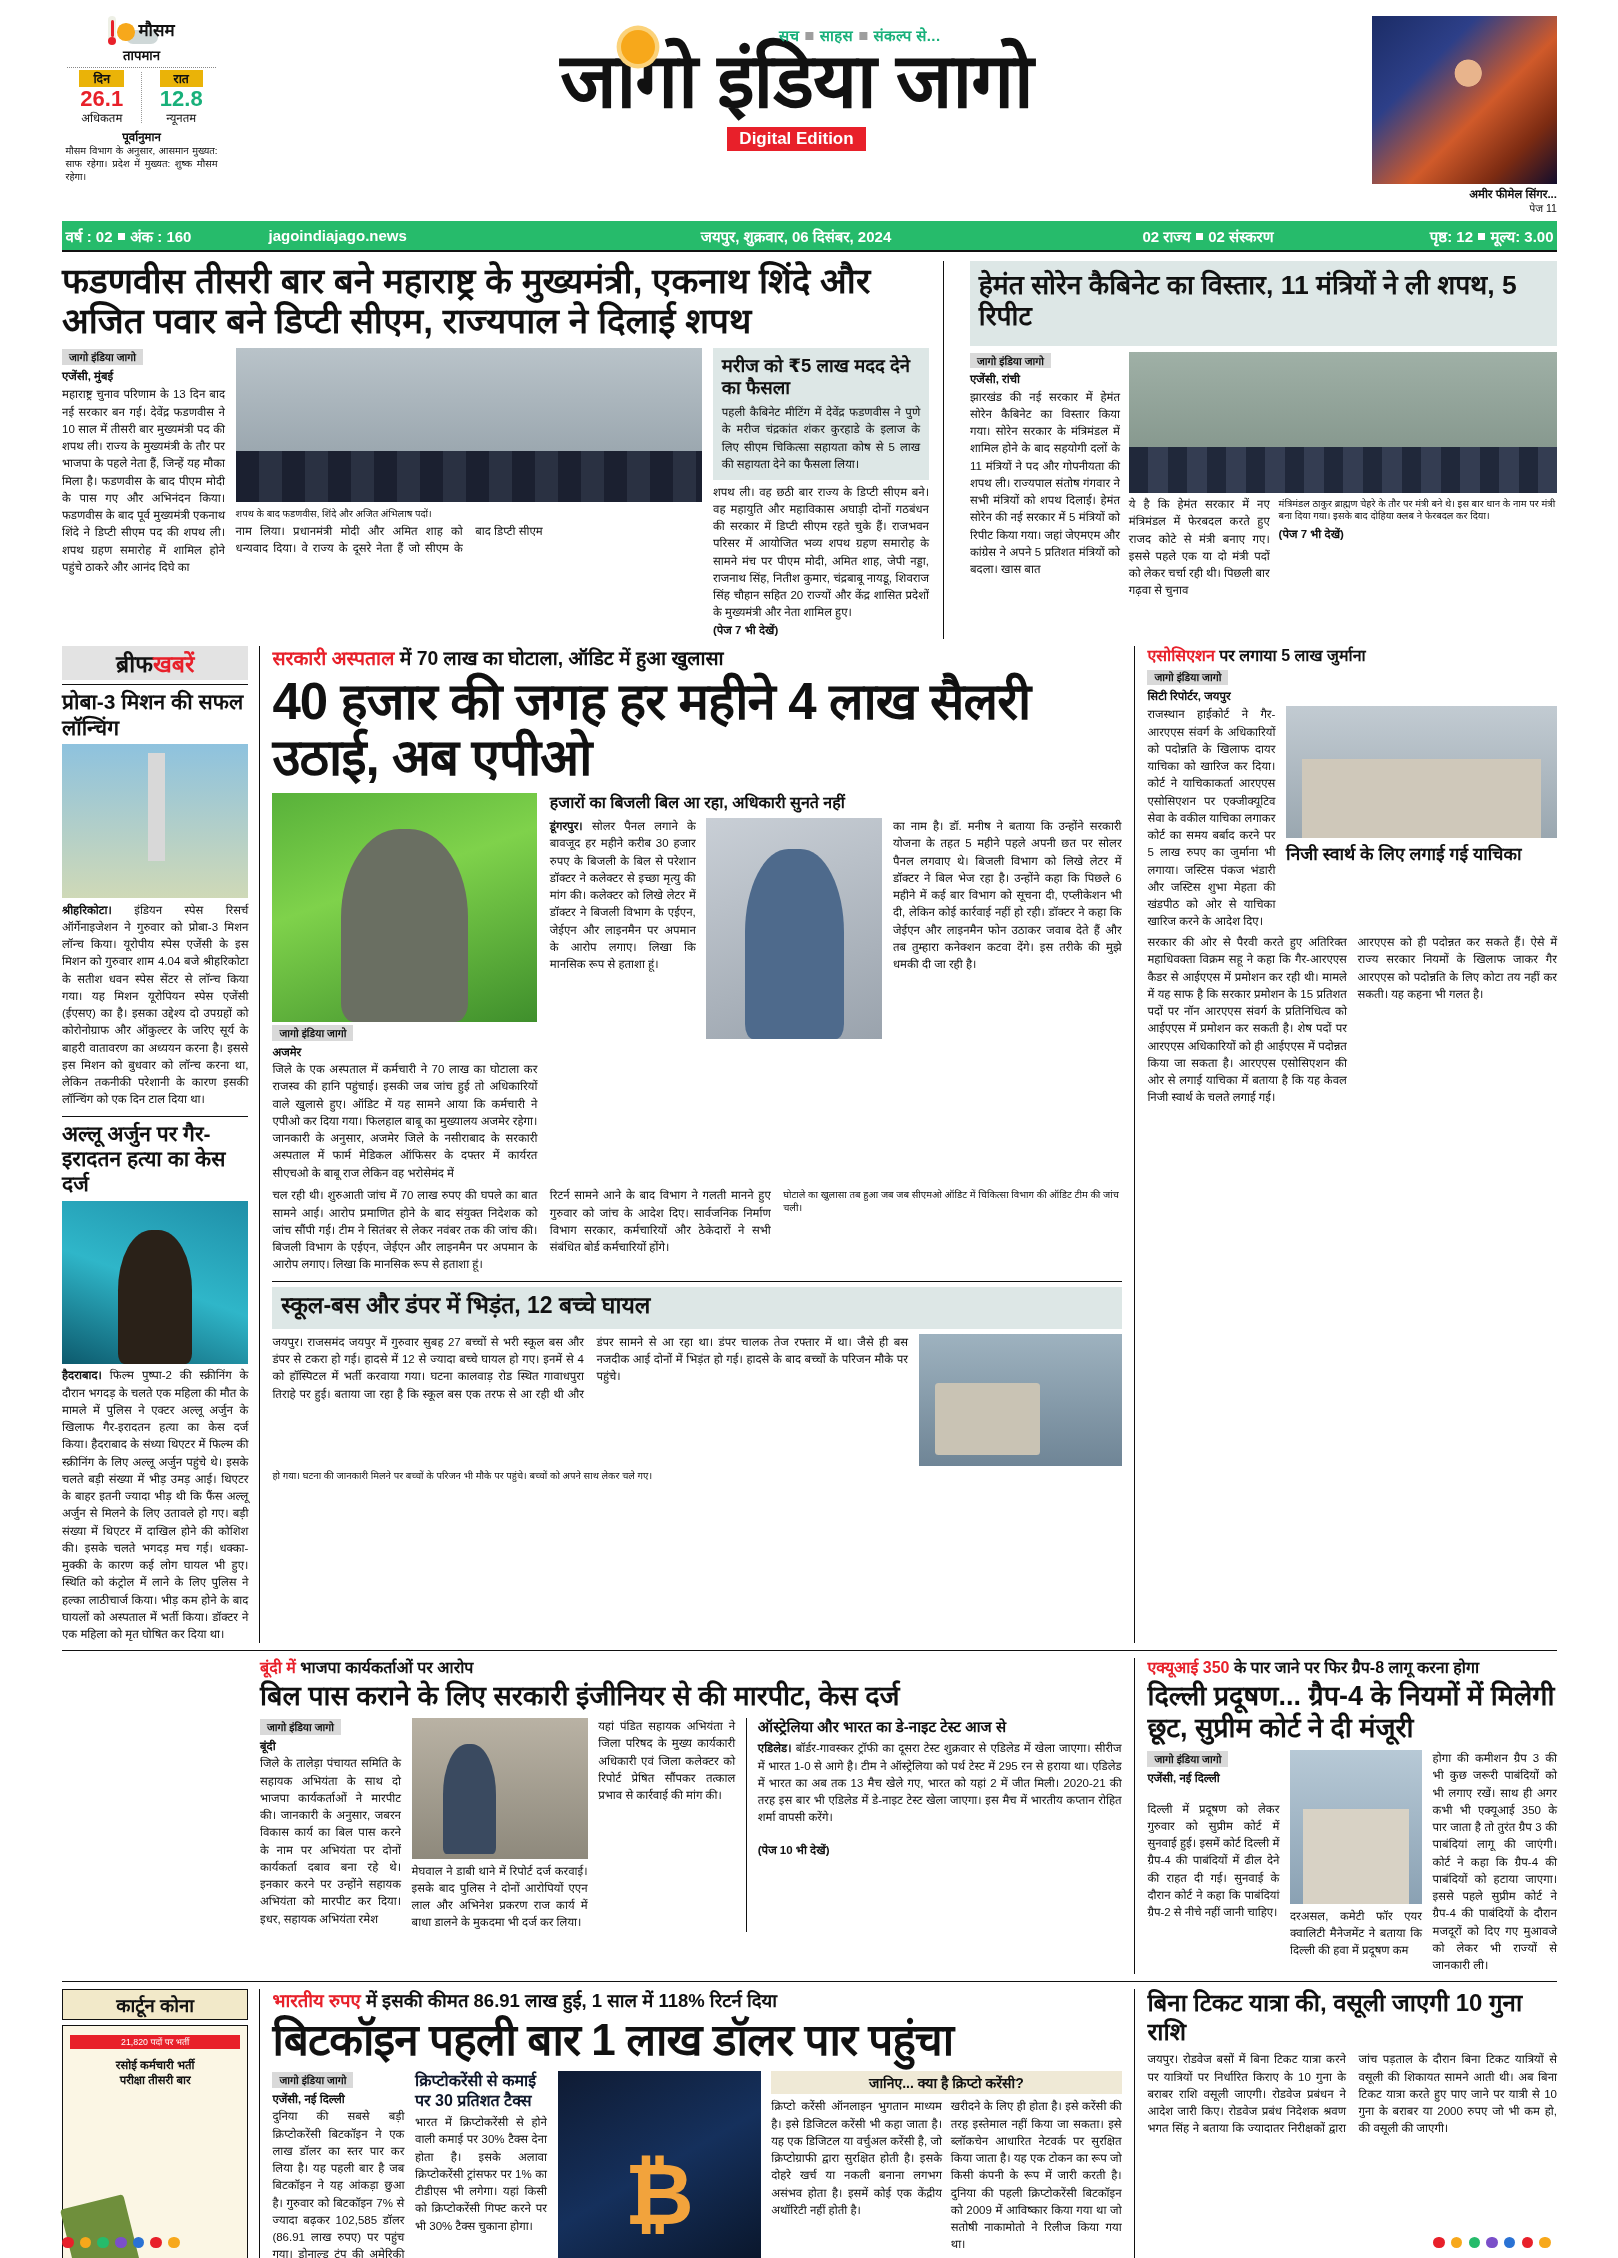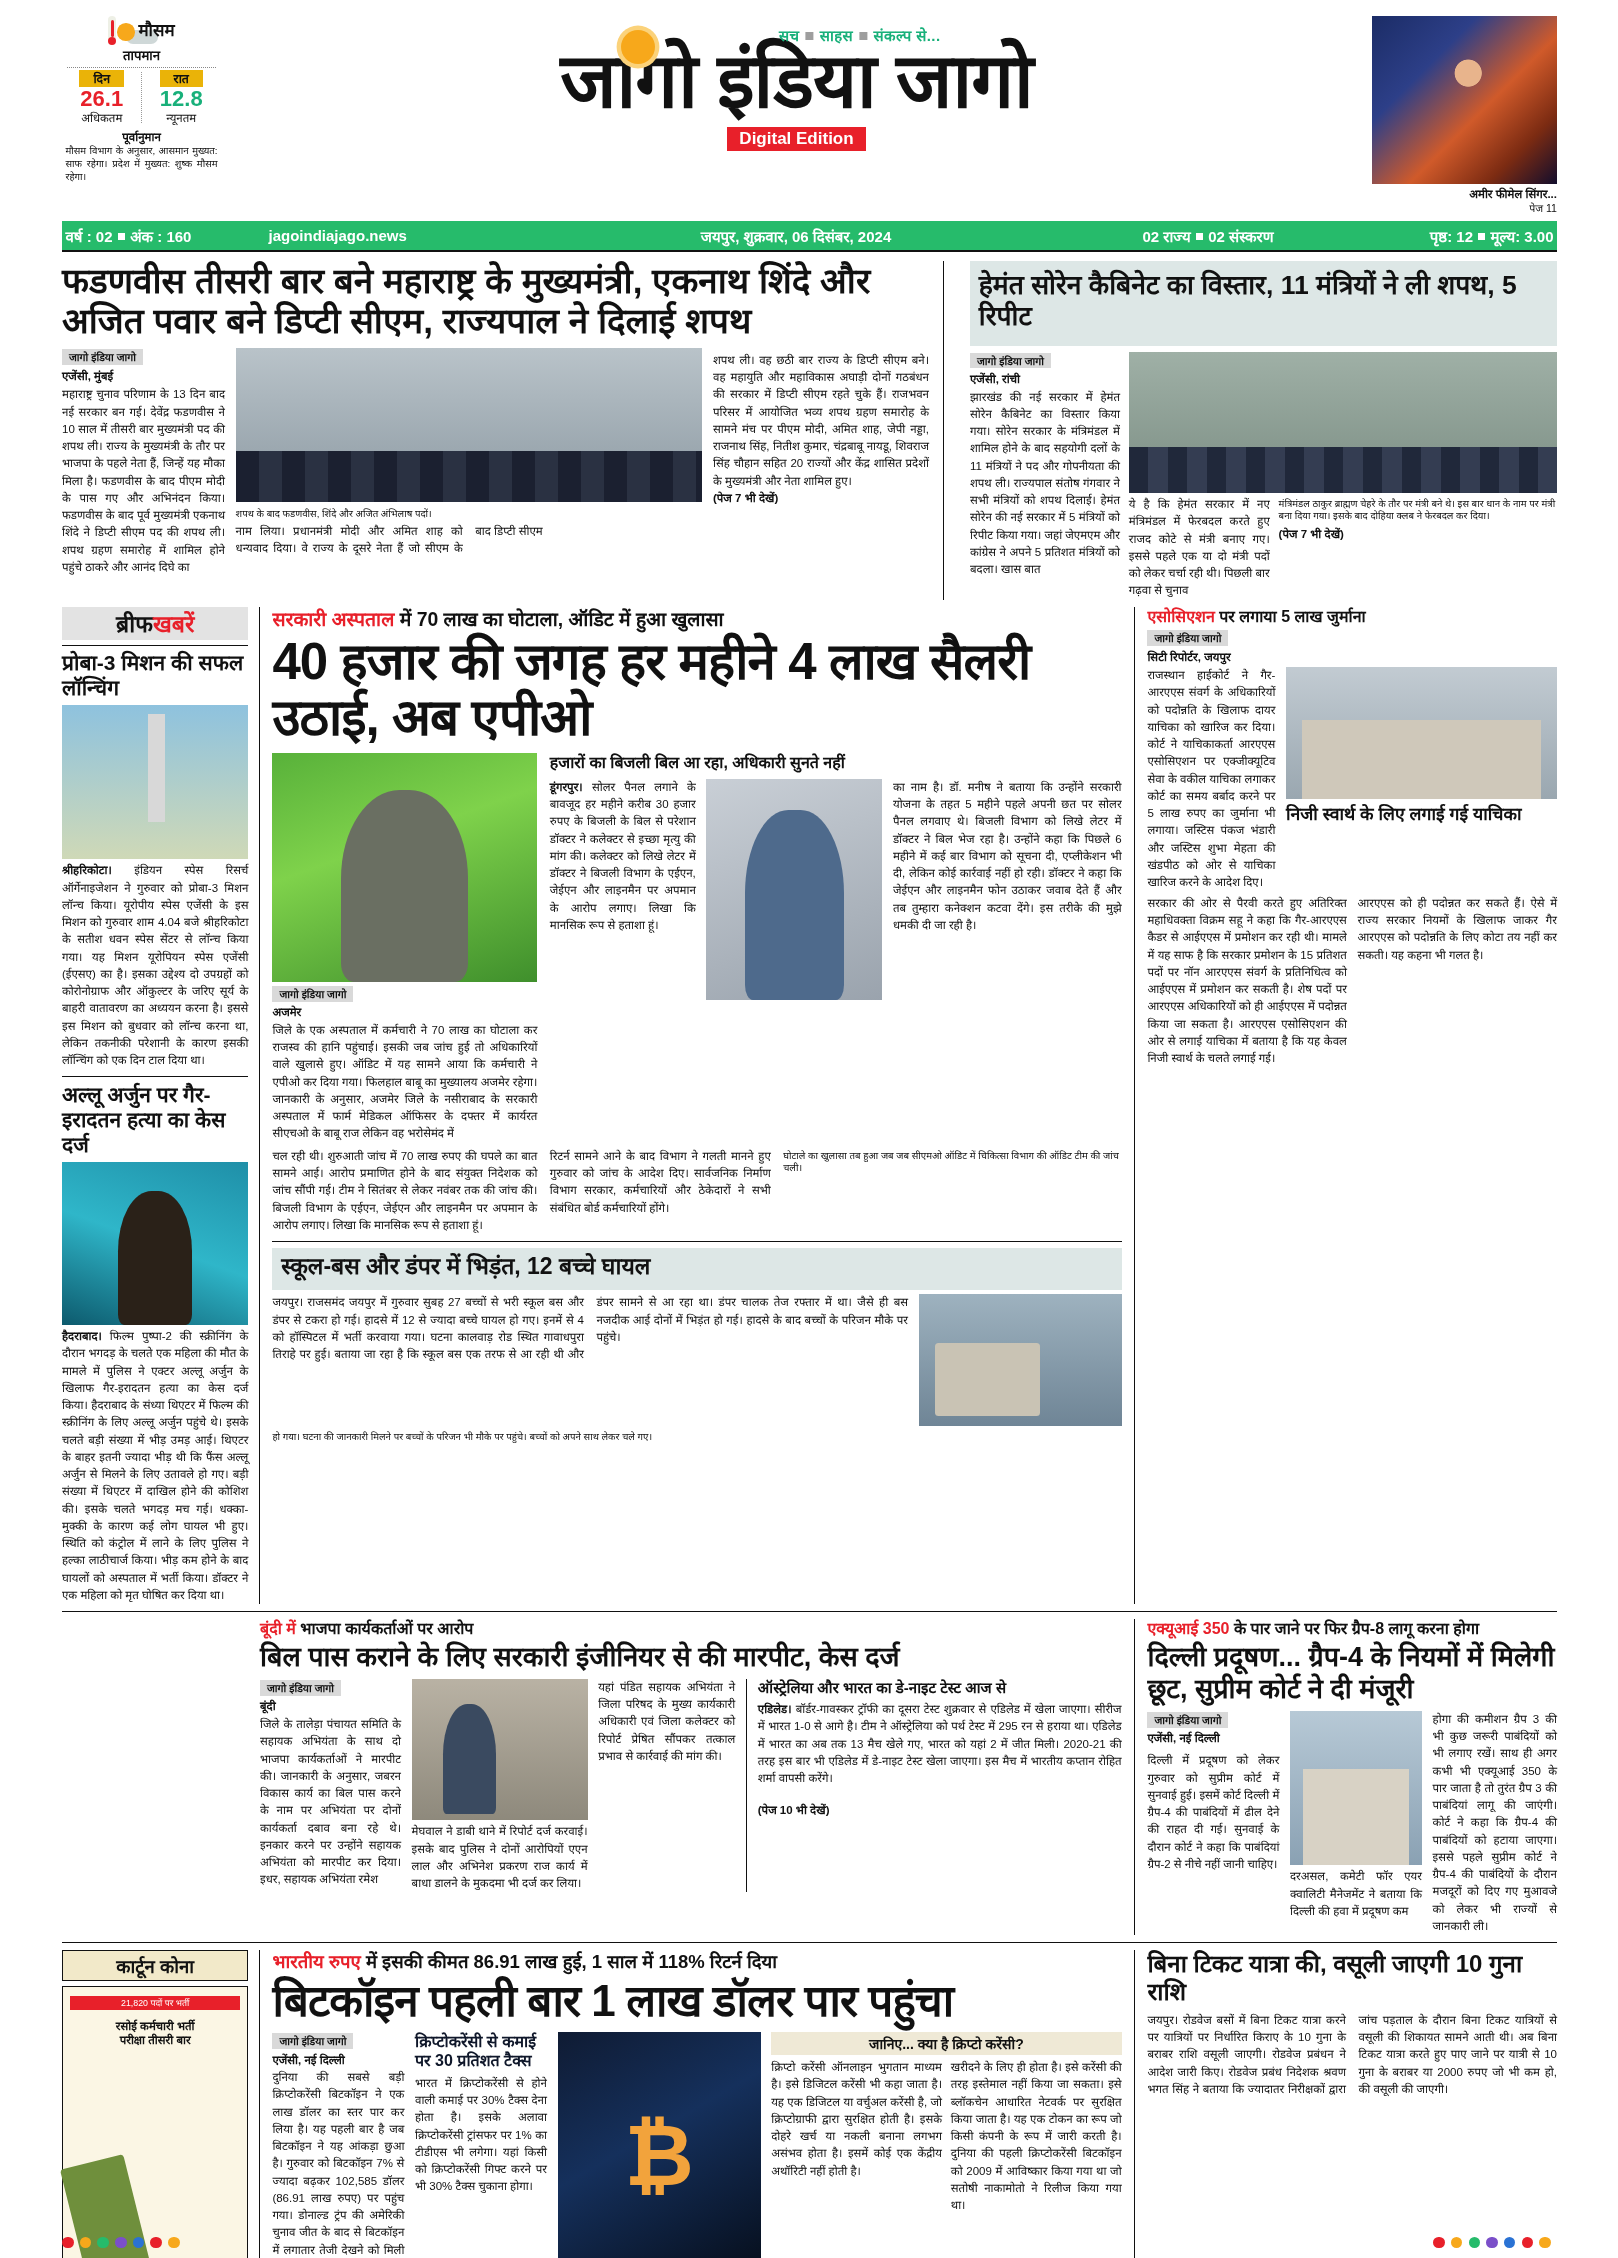--- a/index.html
+++ b/index.html
@@ -188,20 +188,24 @@
         <div style="flex:1;">
           <div class="img-stage"></div>
           <div style="display:flex;gap:10.6px;margin-top:3.5px;">
             <div style="flex:1">
               <div class="cap">शपथ के बाद फडणवीस, शिंदे और अजित अंभिलाष पदाें।</div>
               <div class="body cols2" style="margin-top:2.6px">नाम लिया। प्रधानमंत्री मोदी और अमित शाह को धन्यवाद दिया। वे राज्य के दूसरे नेता हैं जो सीएम के बाद डिप्टी सीएम</div>
             </div>
           </div>
         </div>
         <div style="width:216px;flex:0 0 216px;">
+          <div class="grpbox">
+            <h3 class="hl" style="font-size:18.5px">मरीज को ₹5 लाख मदद देने का फैसला</h3>
+            <div class="body">पहली कैबिनेट मीटिंग में देवेंद्र फडणवीस ने पुणे के मरीज चंद्रकांत शंकर कुरहाडे के इलाज के लिए सीएम चिकित्सा सहायता कोष से 5 लाख की सहायता देने का फैसला लिया।</div>
+          </div>
           <div class="body" style="margin-top:3.5px">शपथ ली। वह छठी बार राज्य के डिप्टी सीएम बने। वह महायुति और महाविकास अघाड़ी दोनों गठबंधन की सरकार में डिप्टी सीएम रहते चुके हैं। राजभवन परिसर में आयोजित भव्य शपथ ग्रहण समारोह के सामने मंच पर पीएम मोदी, अमित शाह, जेपी नड्डा, राजनाथ सिंह, नितीश कुमार, चंद्रबाबू नायडू, शिवराज सिंह चौहान सहित 20 राज्यों और केंद्र शासित प्रदेशों के मुख्यमंत्री और नेता शामिल हुए।</div>
           <div class="body" style="font-weight:bold">(पेज 7 भी देखें)</div>
         </div>
       </div>
     </div>
 
     <div class="lead-right">
       <div class="grpbox" style="padding:8.8px">
         <h2 class="hl">हेमंत सोरेन कैबिनेट का विस्तार, 11 मंत्रियों ने ली शपथ, 5 रिपीट</h2>
       </div>
@@ -359,21 +363,21 @@
 
     <div class="col-right">
       <div class="kicker">
         <span class="red">एक्यूआई 350</span> <span>के पार जाने पर फिर ग्रैप-8 लागू करना होगा</span>
       </div>
       <h2 class="hl" style="font-size:27px">दिल्ली प्रदूषण... ग्रैप-4 के नियमों में मिलेगी छूट, सुप्रीम कोर्ट ने दी मंजूरी</h2>
       <div style="display:flex;gap:10.6px;margin-top:4.4px">
         <div style="width:132px;flex:0 0 132px">
           <div class="byline">जागो इंडिया जागो</div>
           <div class="dateline">एजेंसी, नई दिल्ली</div>
-          <div class="body" style="margin-top:7px">दिल्ली में प्रदूषण को लेकर गुरुवार को सुप्रीम कोर्ट में सुनवाई हुई। इसमें कोर्ट दिल्ली में ग्रैप-4 की पाबंदियों में ढील देने की राहत दी गई। सुनवाई के दौरान कोर्ट ने कहा कि पाबंदियां ग्रैप-2 से नीचे नहीं जानी चाहिए।</div>
+          <div class="body" style="margin-top:16px">दिल्ली में प्रदूषण को लेकर गुरुवार को सुप्रीम कोर्ट में सुनवाई हुई। इसमें कोर्ट दिल्ली में ग्रैप-4 की पाबंदियों में ढील देने की राहत दी गई। सुनवाई के दौरान कोर्ट ने कहा कि पाबंदियां ग्रैप-2 से नीचे नहीं जानी चाहिए।</div>
         </div>
         <div style="width:132px;flex:0 0 132px">
           <div class="img-court"></div>
           <div class="body" style="margin-top:3.5px">दरअसल, कमेटी फॉर एयर क्वालिटी मैनेजमेंट ने बताया कि दिल्ली की हवा में प्रदूषण कम</div>
         </div>
         <div style="flex:1">
           <div class="body">होगा की कमीशन ग्रैप 3 की भी कुछ जरूरी पाबंदियों को भी लगाए रखें। साथ ही अगर कभी भी एक्यूआई 350 के पार जाता है तो तुरंत ग्रैप 3 की पाबंदियां लागू की जाएंगी। कोर्ट ने कहा कि ग्रैप-4 की पाबंदियों को हटाया जाएगा। इससे पहले सुप्रीम कोर्ट ने ग्रैप-4 की पाबंदियों के दौरान मजदूरों को दिए गए मुआवजे को लेकर भी राज्यों से जानकारी ली।</div>
         </div>
       </div>
     </div>

